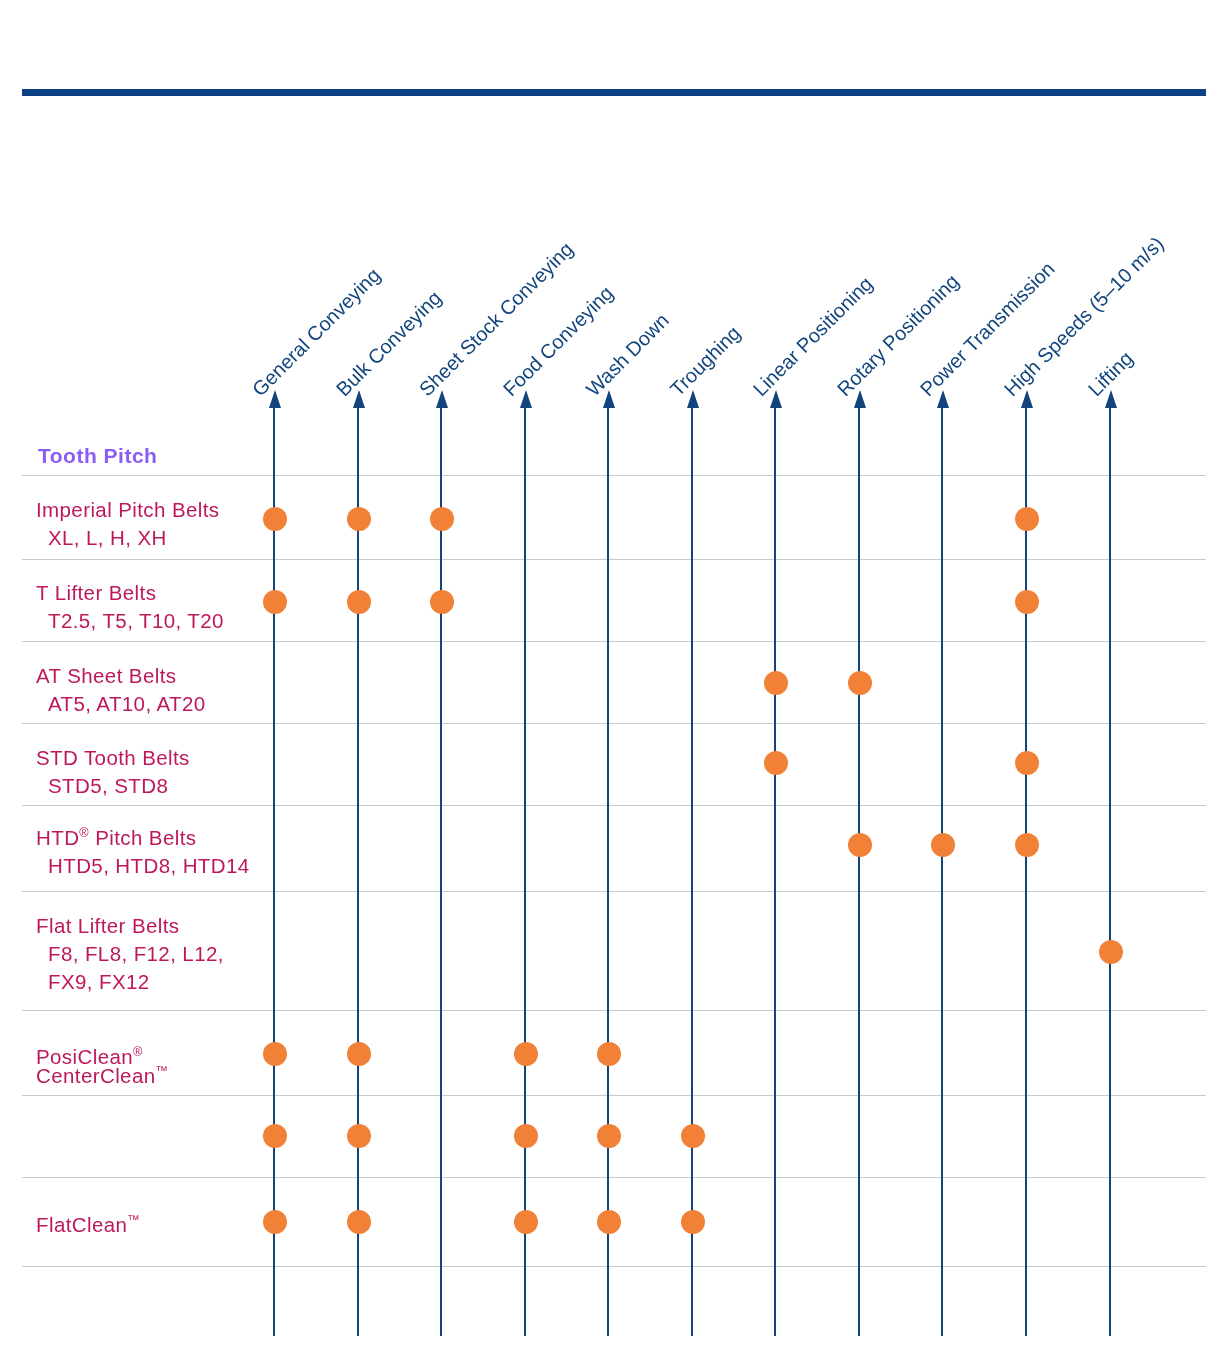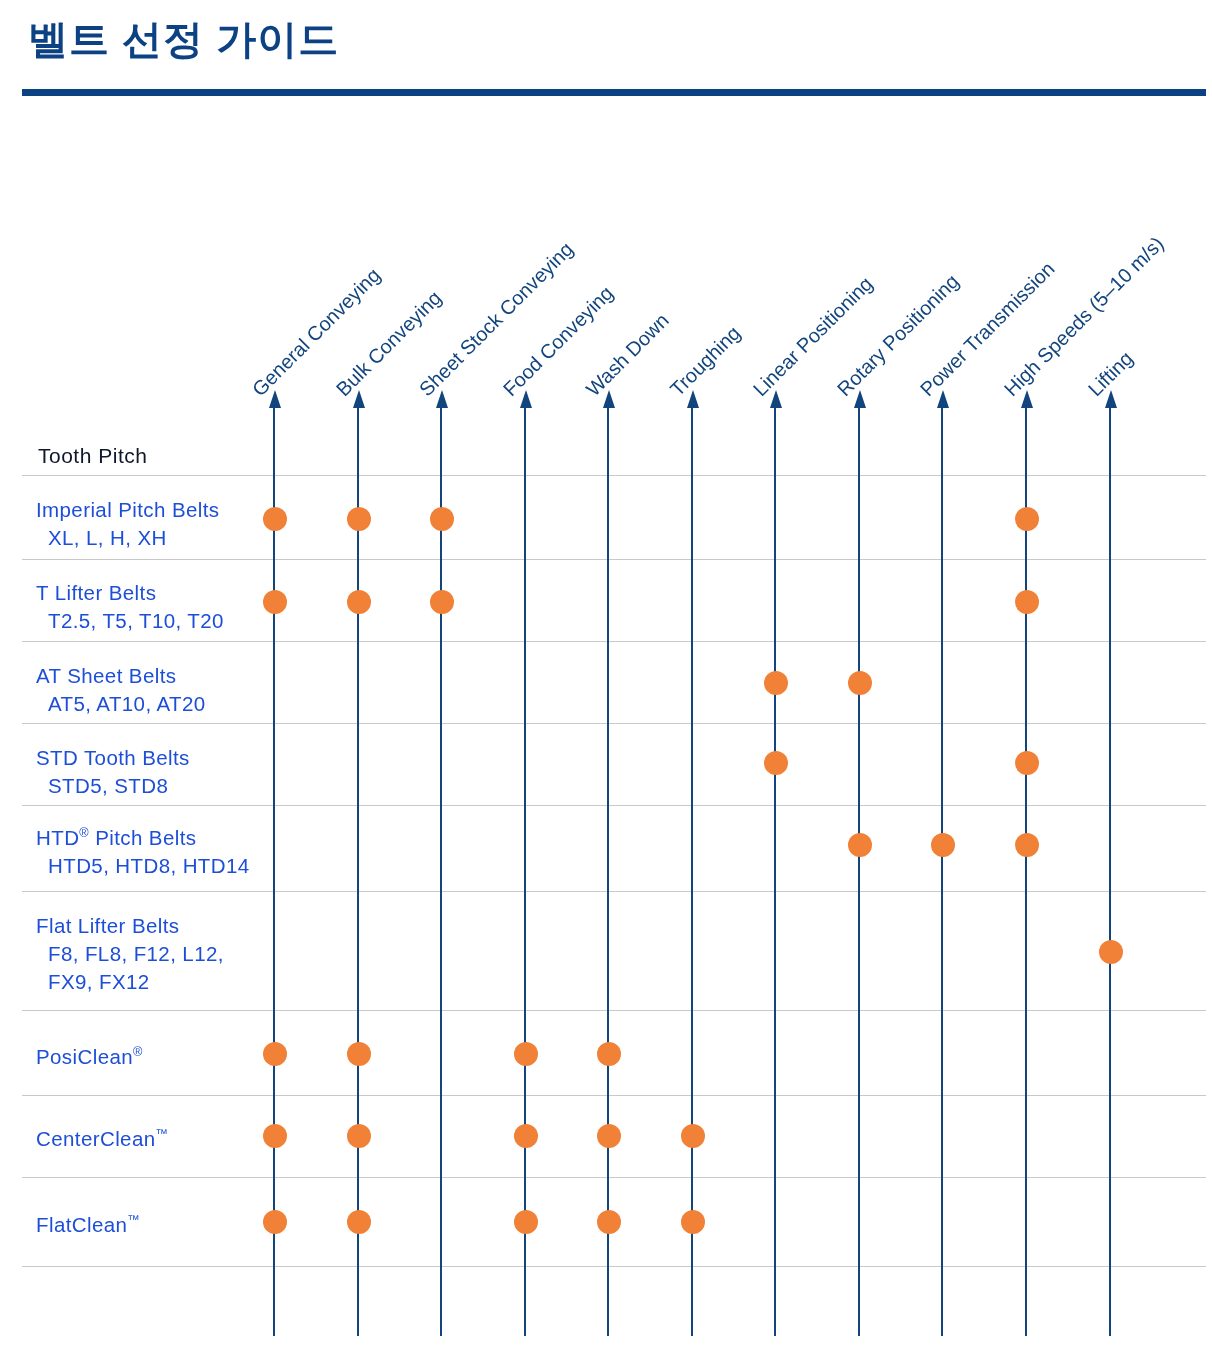--- a/index.html
+++ b/index.html
@@ -81,61 +81,60 @@
     left: 22px;
     width: 1184px;
     height: 1px;
     background: #C9C9C9;
   }
 
   
   .row-label {
     position: absolute;
     left: 36px;
-    color: #1d4ed8;
+    color: #be185d;
     font-size: 20.5px;
     line-height: 28px;
     white-space: nowrap;
     letter-spacing: 0.4px;
   }
   .row-label .sub {
     display: block;
     padding-left: 12px;
   }
   .row-label sup {
     font-size: 0.62em;
     vertical-align: super;
     line-height: 0;
   }
   #section-header {
     position: absolute;
     left: 38px;
     top: 444px;
-    color: #0f172a;
+    color: #8b5cf6;
     font-size: 21px;
-    font-weight: normal;
+    font-weight: bold;
     letter-spacing: 0.5px;
   }
 
   
   .dot {
     position: absolute;
     width: 24px;
     height: 24px;
     margin-left: -11px;
     margin-top: -12px;
     border-radius: 50%;
     background: #F08137;
   }
 </style>
 </head>
 <body>
 
 <div id="title-block">
-  <div id="page-title">벨트 선정 가이드</div>
   <div id="title-rule"></div>
 </div>
 
 <div id="chart">
   <div id="section-header">Tooth Pitch</div>
   <div id="rules">
       <div class="row-rule" style="top: 475px;"></div>
       <div class="row-rule" style="top: 559px;"></div>
       <div class="row-rule" style="top: 641px;"></div>
       <div class="row-rule" style="top: 723px;"></div>
@@ -184,21 +183,21 @@
       <div class="col-label" style="left: 1100px; top: 378px;">Lifting</div>
     </div>
   <div id="row-labels">
       <div class="row-label" style="top: 496px;"><span>Imperial Pitch Belts</span><span class="sub">XL, L, H, XH</span></div>
       <div class="row-label" style="top: 579px;"><span>T Lifter Belts</span><span class="sub">T2.5, T5, T10, T20</span></div>
       <div class="row-label" style="top: 662px;"><span>AT Sheet Belts</span><span class="sub">AT5, AT10, AT20</span></div>
       <div class="row-label" style="top: 744px;"><span>STD Tooth Belts</span><span class="sub">STD5, STD8</span></div>
       <div class="row-label" style="top: 824px;"><span>HTD<sup>®</sup> Pitch Belts</span><span class="sub">HTD5, HTD8, HTD14</span></div>
       <div class="row-label" style="top: 912px;"><span>Flat Lifter Belts</span><span class="sub">F8, FL8, F12, L12,</span><span class="sub">FX9, FX12</span></div>
       <div class="row-label" style="top: 1043px; text-align: right;"><span>PosiClean<sup>®</sup></span></div>
-      <div class="row-label" style="top: 1125px;"><span>CenterClean<sup>™</sup></span></div>
+      <div class="row-label" style="top: 1062px;"><span>CenterClean<sup>™</sup></span></div>
       <div class="row-label" style="top: 1211px;"><span>FlatClean<sup>™</sup></span></div>
     </div>
   <div id="dots">
       <div class="dot" style="left: 274px; top: 519px;"></div>
       <div class="dot" style="left: 358px; top: 519px;"></div>
       <div class="dot" style="left: 441px; top: 519px;"></div>
       <div class="dot" style="left: 1026px; top: 519px;"></div>
       <div class="dot" style="left: 274px; top: 602px;"></div>
       <div class="dot" style="left: 358px; top: 602px;"></div>
       <div class="dot" style="left: 441px; top: 602px;"></div>

